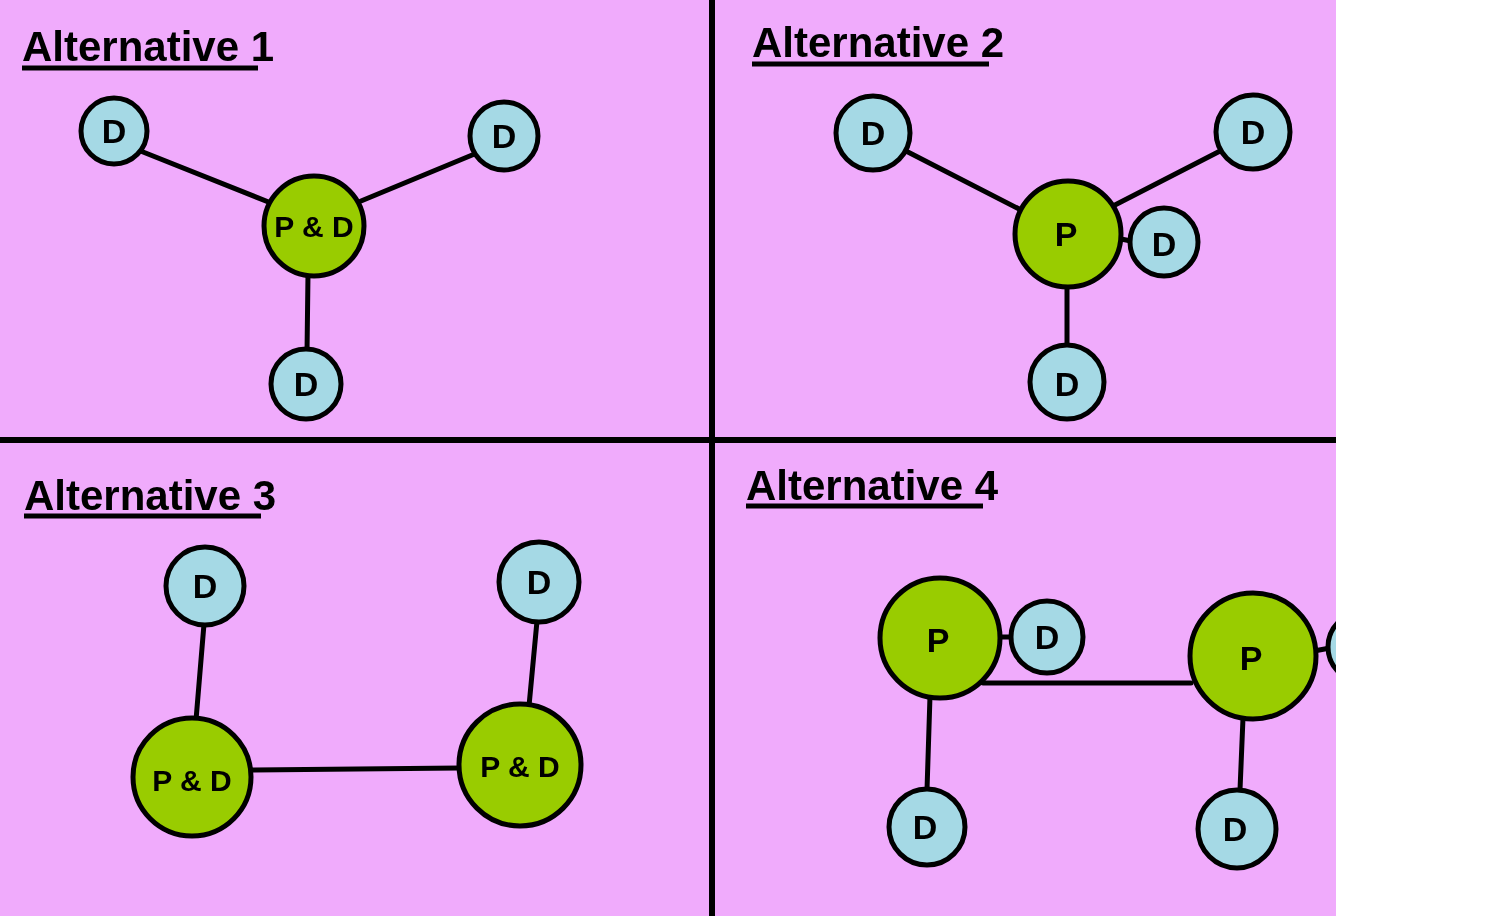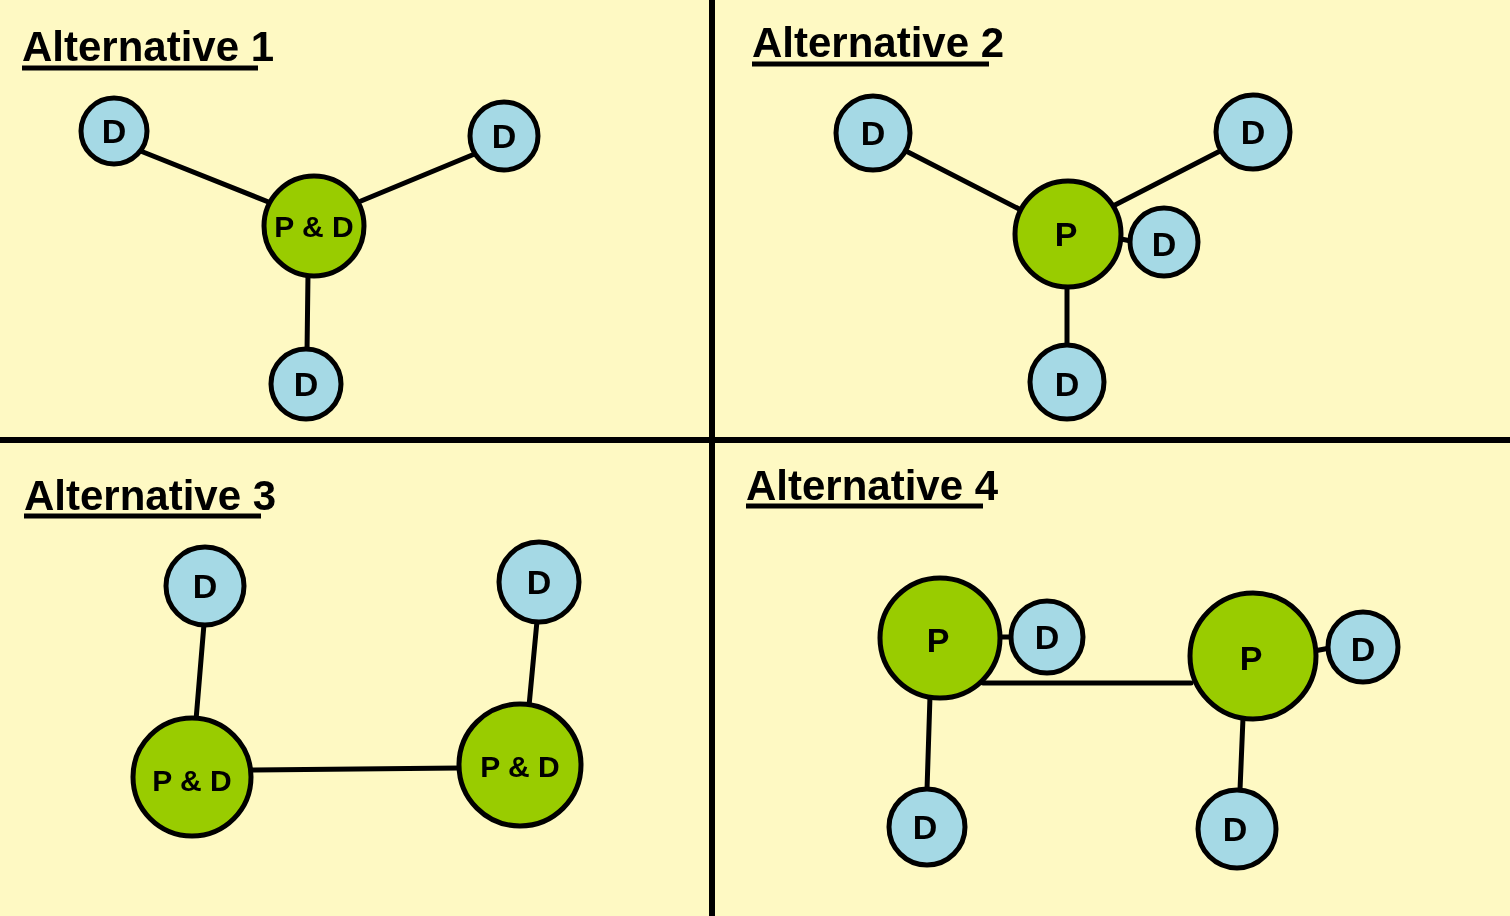--- a/index.html
+++ b/index.html
@@ -2,23 +2,23 @@
 <html><head>
 <meta charset="utf-8">
 <style>
   html, body {
     margin: 0;
     padding: 0;
     background: #FFFFFF;
   }
   #stage {
     position: relative;
-    width: 1510px;
+    width: 1336px;
     height: 916px;
-    background: #fef9c3;
+    background: #f0abfc;
     overflow: hidden;
   }
   svg { display: block; }
   .title {
     font-family: "Liberation Sans", "DejaVu Sans", sans-serif;
     font-weight: bold;
     font-size: 42px;
     fill: #000000;
   }
   .title-underline {

